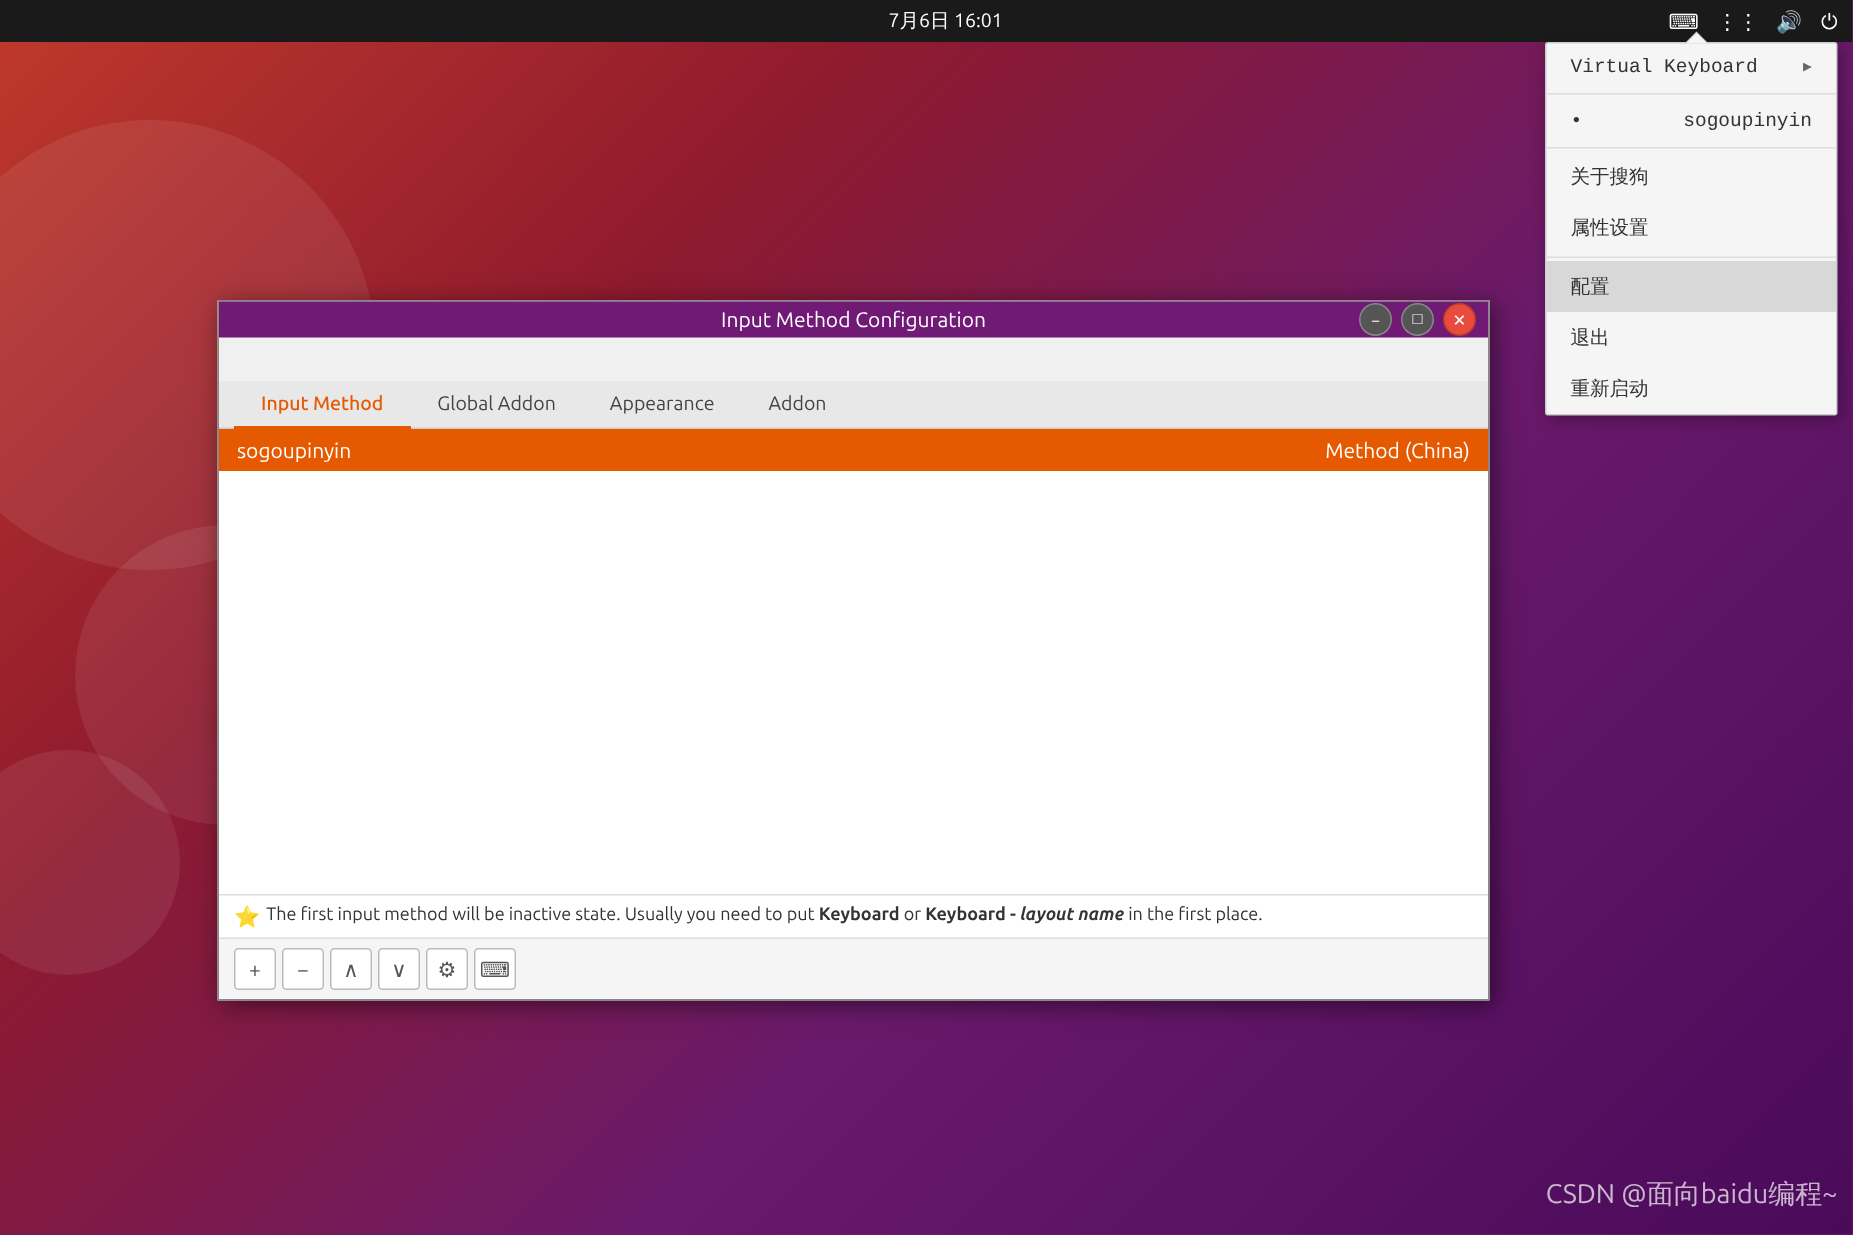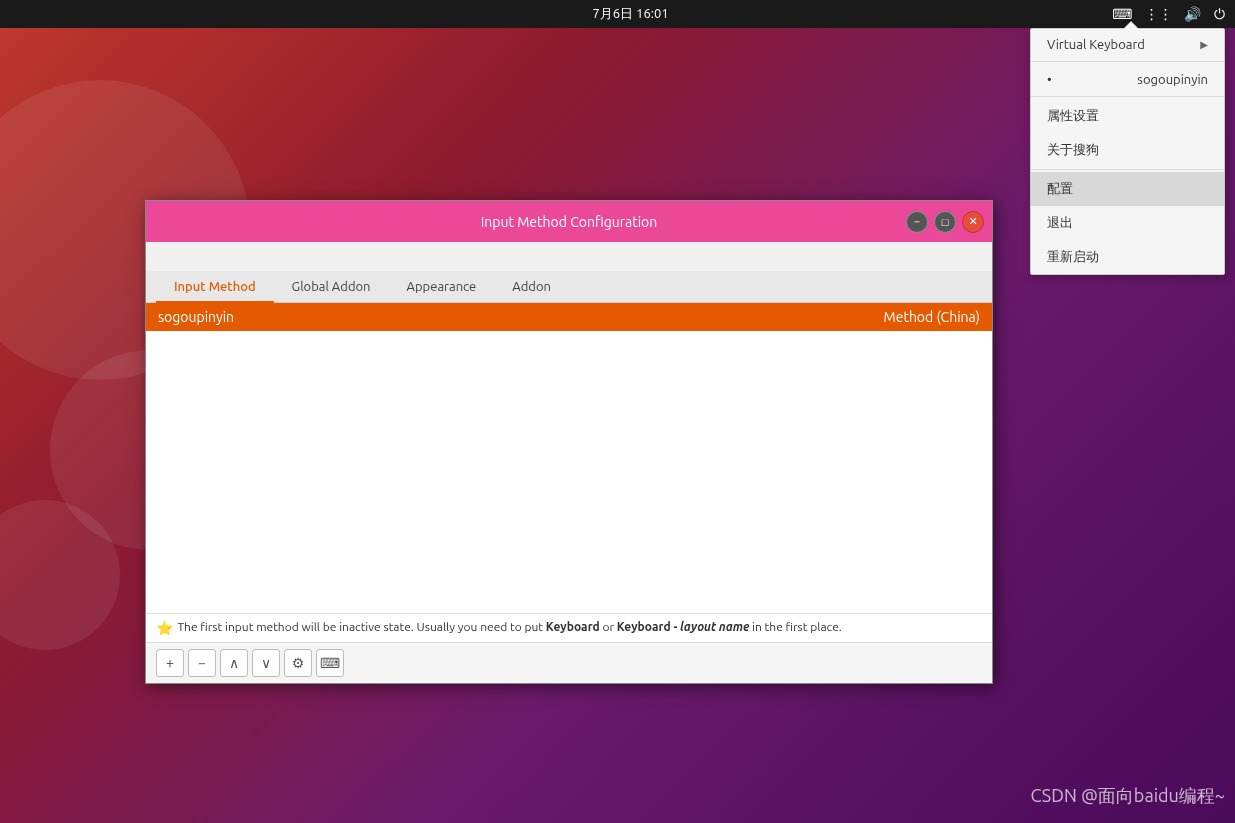--- a/index.html
+++ b/index.html
@@ -70,22 +70,22 @@
       position: absolute;
       top: 200px;
       left: 145px;
       width: 848px;
       background: #f0f0f0;
       border: 1px solid #888;
       box-shadow: 3px 3px 15px rgba(0,0,0,0.5);
     }
 
     .dialog-titlebar {
-      background: #ec4899;
-      height: 41px;
+      background: #701a75;
+      height: 24px;
       display: flex;
       align-items: center;
       justify-content: center;
       position: relative;
       color: #fff;
       font-size: 14px;
     }
     .dialog-titlebar-title {
       color: #fff;
       font-size: 14px;
@@ -234,20 +234,21 @@
       border-bottom: 7px solid #f5f5f5;
     }
     .menu-item {
       padding: 8px 16px;
       font-size: 13px;
       color: #333;
       cursor: pointer;
       display: flex;
       align-items: center;
       justify-content: space-between;
+      font-family: Liberation Mono, monospace;
     }
     .menu-item.bullet::before {
       content: '•';
       margin-right: 6px;
     }
     .menu-separator {
       height: 1px;
       background: #ddd;
       margin: 2px 0;
     }
@@ -334,24 +335,24 @@
     <div class="menu-item">
       <span>Virtual Keyboard</span>
       <span class="menu-arrow">▶</span>
     </div>
     <div class="menu-separator"></div>
     <div class="menu-item bullet">
       <span>sogoupinyin</span>
     </div>
     <div class="menu-separator"></div>
     <div class="menu-item">
+      <span>关于搜狗</span>
+    </div>
+    <div class="menu-item">
       <span>属性设置</span>
-    </div>
-    <div class="menu-item">
-      <span>关于搜狗</span>
     </div>
     <div class="menu-separator"></div>
     <div class="menu-item menu-item-active-bg">
       <span>配置</span>
     </div>
     <div class="menu-item">
       <span>退出</span>
     </div>
     <div class="menu-item">
       <span>重新启动</span>

